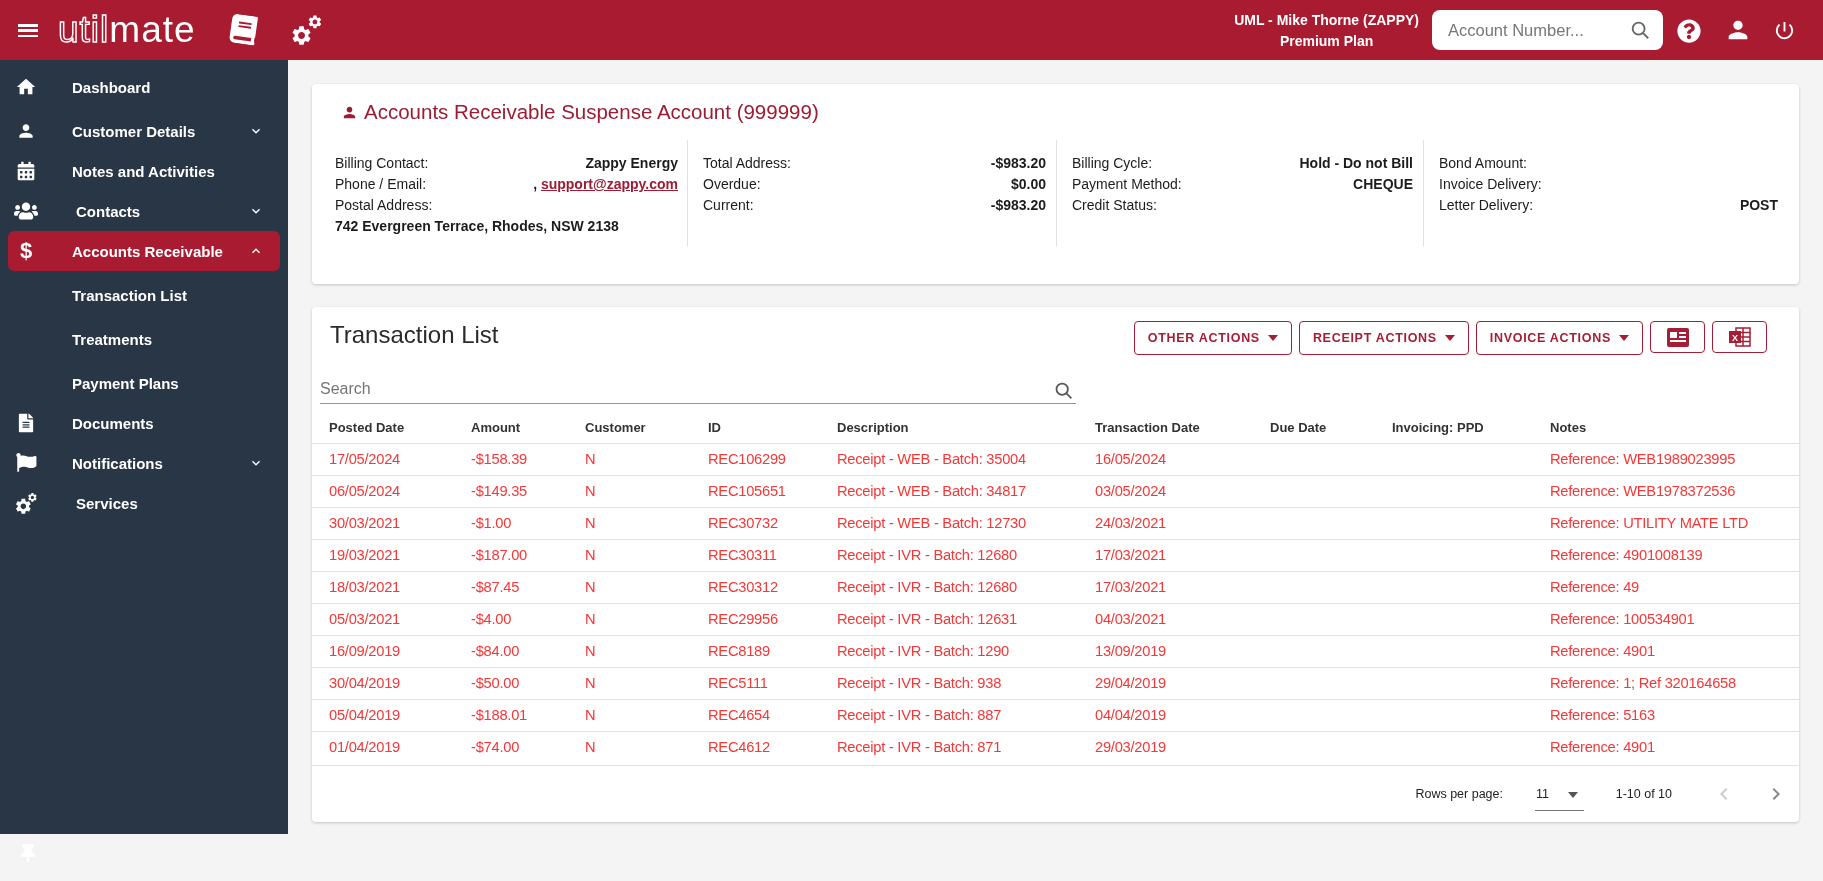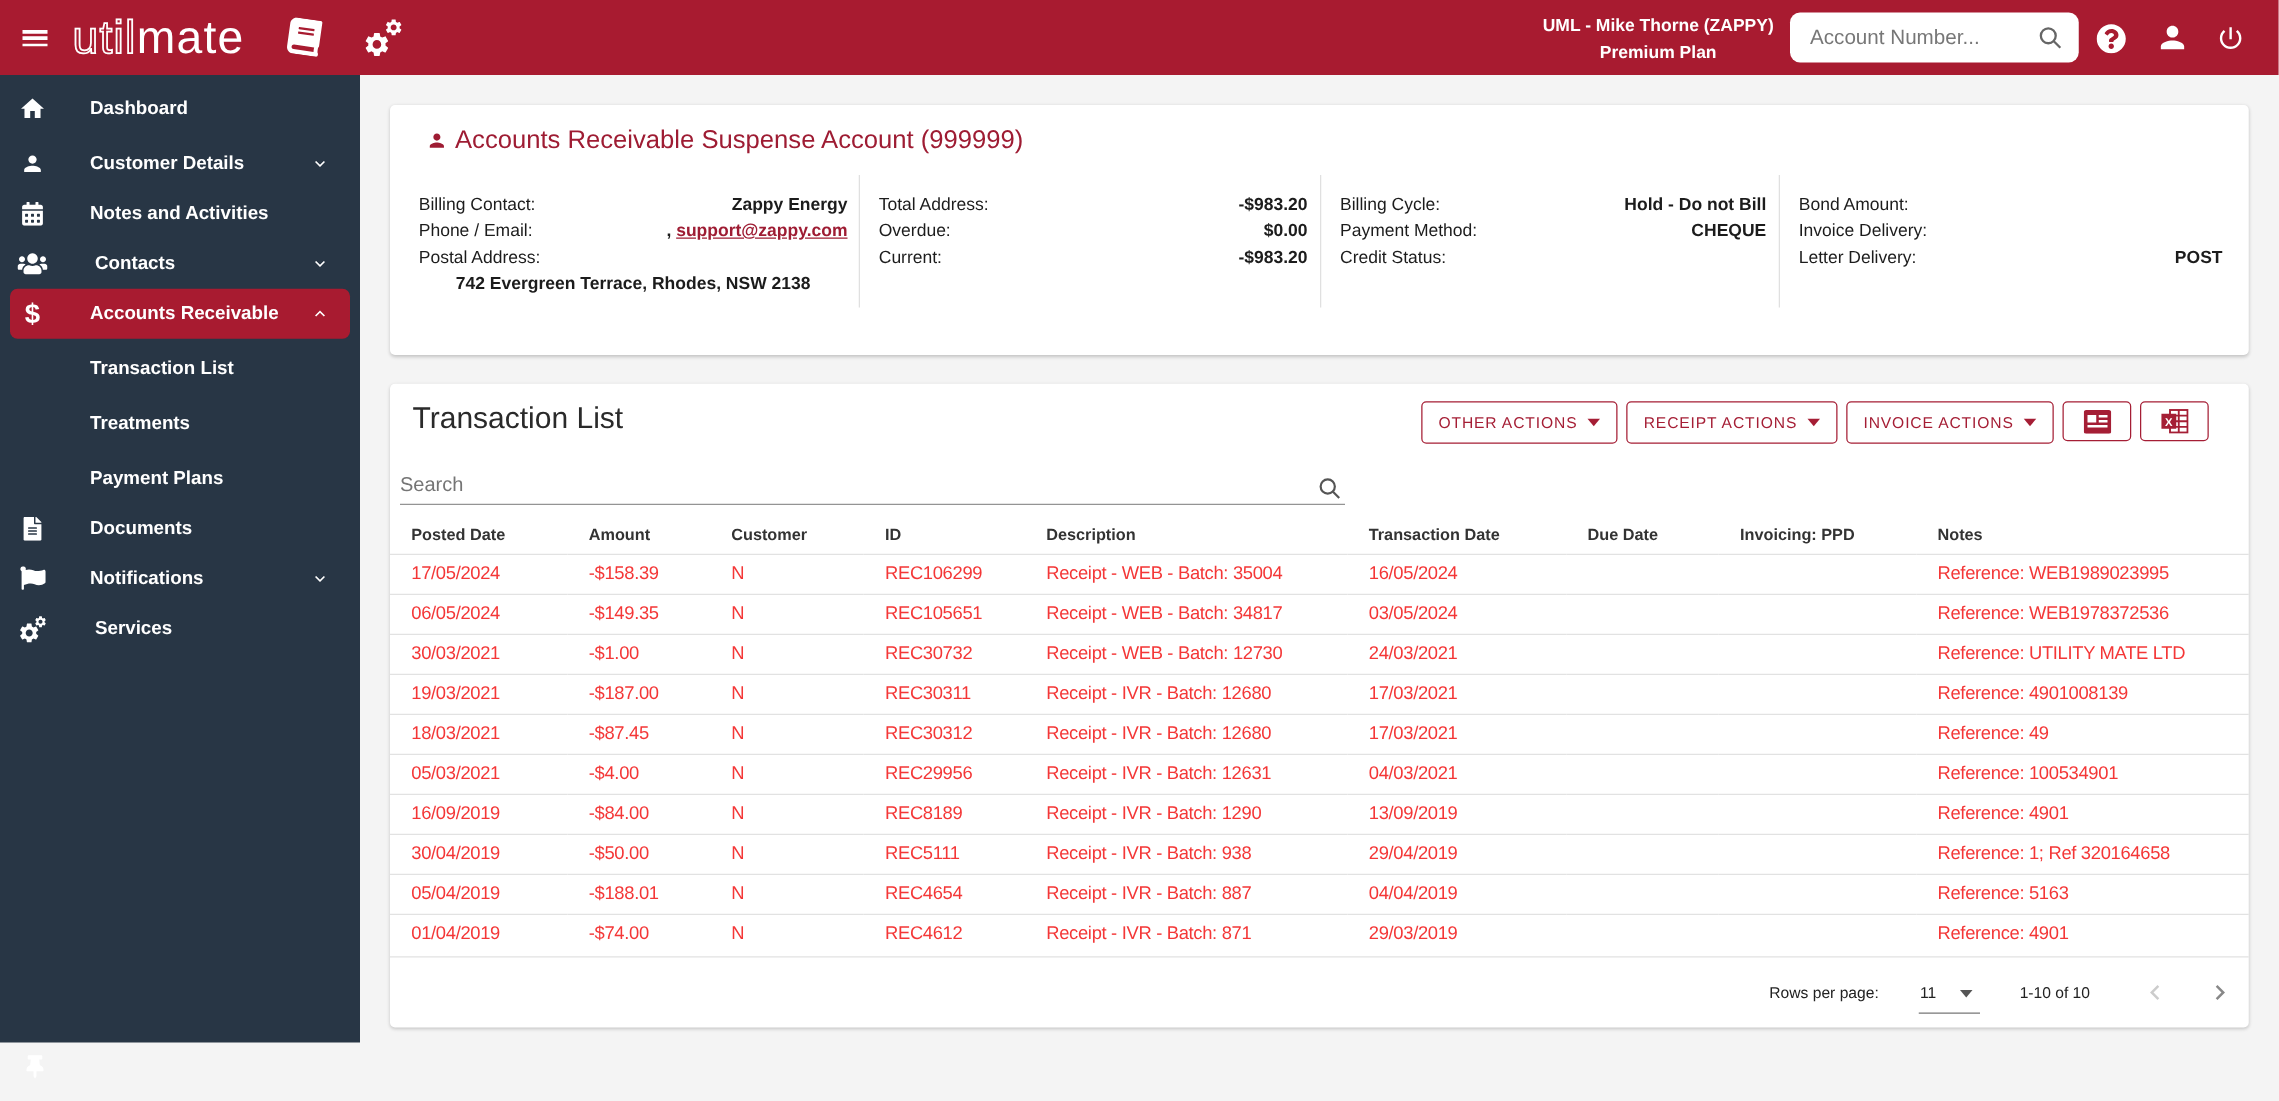--- a/index.html
+++ b/index.html
@@ -32,25 +32,25 @@
   .c1title { position:absolute; left:52px; top:16px; font-size:20.5px; color:#9e1c33; }
   .c1icon { position:absolute; left:29px; top:20px; }
   .infogrid { position:absolute; left:0; top:56px; width:100%; display:flex; }
   .icol { width:369px; padding:13px 10px 0 15px; font-size:14px; line-height:21px; color:#1c1c1c; min-height:106px; }
   .icol:first-child { width:375px; padding-left:23px; padding-right:9px; }
   .icol:nth-child(3) { width:367px; }
   .icol:last-child { width:376px; padding-right:21px; }
   .icol + .icol { border-left:1px solid #e0e0e0; }
   .irow { display:flex; justify-content:space-between; }
   .irow .v { font-weight:bold; text-align:right; }
-  .addr { text-align:center; font-weight:bold; }
+  .addr { text-align:left; font-weight:bold; }
   a.mail { color:#9e1c33; font-weight:bold; text-decoration:underline; }
   .tl-title { position:absolute; left:18px; top:14px; font-size:24px; color:#2a2a2a; }
   .btnrow { position:absolute; right:32px; top:14px; display:flex; gap:7px; }
-  .obtn { border:1px solid #a51e35; color:#a51e35; border-radius:4px; height:16px; line-height:30px; padding:16px 13px; font-size:12.5px; font-weight:normal; letter-spacing:0.7px; display:flex; align-items:center; gap:8px; background:#fff; }
+  .obtn { border:1px solid #a51e35; color:#a51e35; border-radius:4px; height:16px; line-height:30px; padding:16px 13px; font-size:12.5px; font-weight:bold; letter-spacing:0.7px; display:flex; align-items:center; gap:8px; background:#fff; }
   .ibtn { border:1px solid #a51e35; border-radius:4px; height:32px; width:55px; display:flex; align-items:center; justify-content:center; background:#fff; }
   .caret { width:0; height:0; border-left:5px solid transparent; border-right:5px solid transparent; border-top:6px solid #a51e35; display:inline-block; }
   .searchrow { position:absolute; left:8px; top:70px; width:756px; border-bottom:1px solid #949494; height:27px; }
   .searchrow .ph { position:absolute; left:0; top:3px; font-size:16px; color:#757575; }
   .searchrow svg { position:absolute; right:2px; top:3px; }
   table.tx { position:absolute; left:0; top:106px; width:1487px; border-collapse:collapse; table-layout:fixed; }
   table.tx th { font-size:13px; color:#333; font-weight:bold; text-align:left; height:30px; vertical-align:middle; }
   table.tx td { font-size:14.7px; letter-spacing:-0.25px; color:#f43737; height:32px; vertical-align:middle; border-top:1px solid #e2e2e2; }
   table.tx th, table.tx td { padding:0 6px 0 17px; overflow:hidden; white-space:nowrap; }
   .tfoot { position:absolute; left:0; bottom:0; width:100%; height:57px; border-top:1px solid #e2e2e2; font-size:12.5px; color:#222; }

